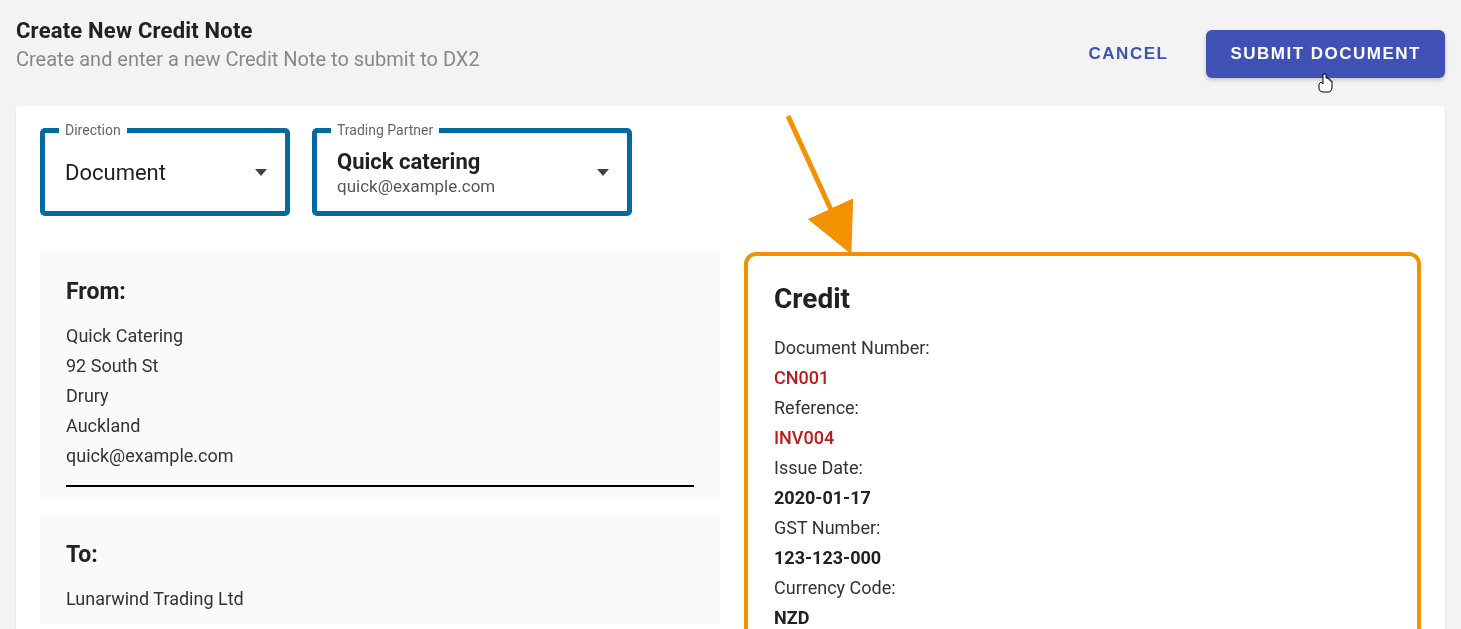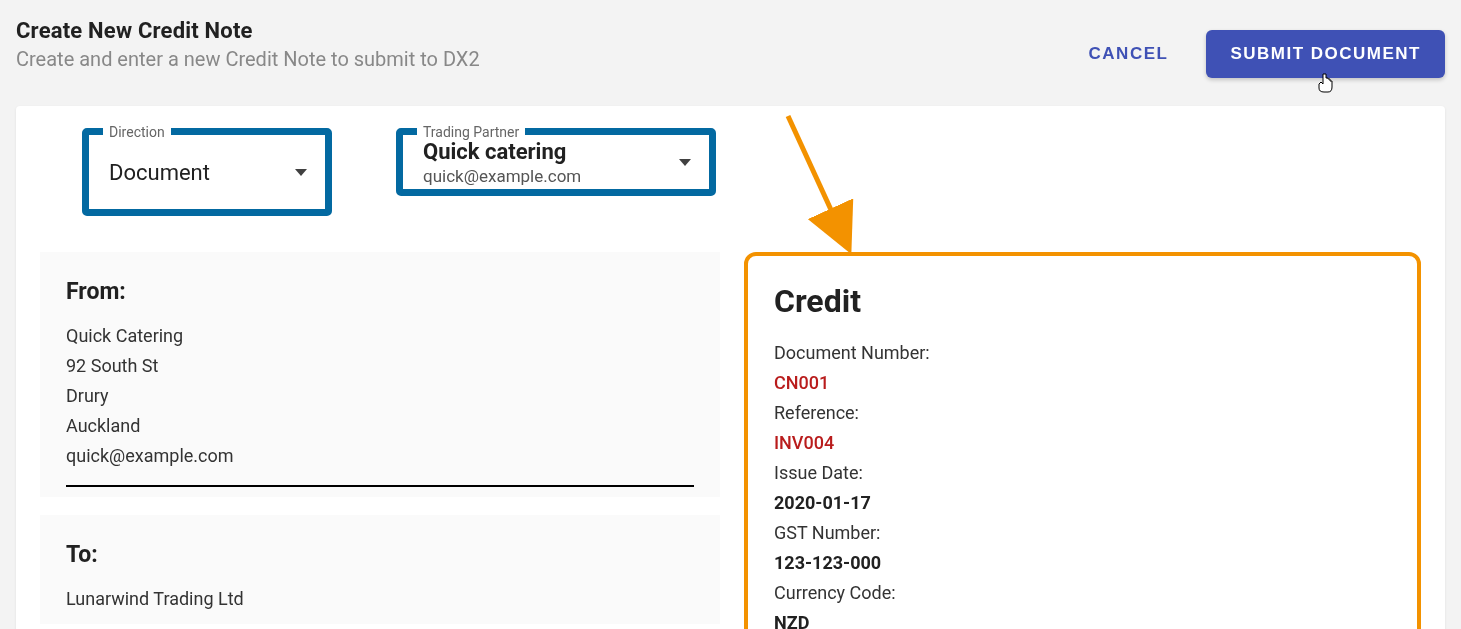--- a/index.html
+++ b/index.html
@@ -76,25 +76,24 @@
     padding: 22px 24px 0 24px;
     box-shadow: 0 1px 3px rgba(0,0,0,0.08);
     min-height: 520px;
   }
   .selectors {
     display: flex;
     gap: 22px;
     margin-bottom: 36px;
   }
   .select-box {
-    border: 7px solid #0369a1;
+    border: 5px solid #0369a1;
     border-radius: 5px;
     position: relative;
     background: #fff;
-    margin-left: 42px;
   }
   .select-legend {
     position: absolute;
     top: -11px;
     left: 14px;
     background: #fff;
     padding: 0 6px;
     font-size: 14px;
     color: #666;
   }
@@ -105,21 +104,21 @@
     align-items: center;
     justify-content: space-between;
     padding: 0 18px 0 20px;
   }
   .direction-value {
     font-size: 22px;
     color: #212121;
   }
   .partner-box {
     width: 320px;
-    height: 68px;
+    height: 88px;
     display: flex;
     align-items: center;
     justify-content: space-between;
     padding: 0 18px 0 20px;
   }
   .partner-inner { }
   .partner-name {
     font-size: 22px;
     font-weight: 700;
     color: #212121;
@@ -169,21 +168,21 @@
   }
   .highlight-box {
     border: 4px solid #f39200;
     border-radius: 12px;
     padding: 26px 26px 18px 26px;
     background: #fff;
     position: relative;
     margin-top: 0;
   }
   .credit-title {
-    font-size: 32px;
+    font-size: 28px;
     font-weight: 700;
     margin: 0 0 18px 0;
   }
   .credit-row {
     display: flex;
     justify-content: space-between;
     font-size: 18px;
     line-height: 30px;
     flex-direction: column;
   }

